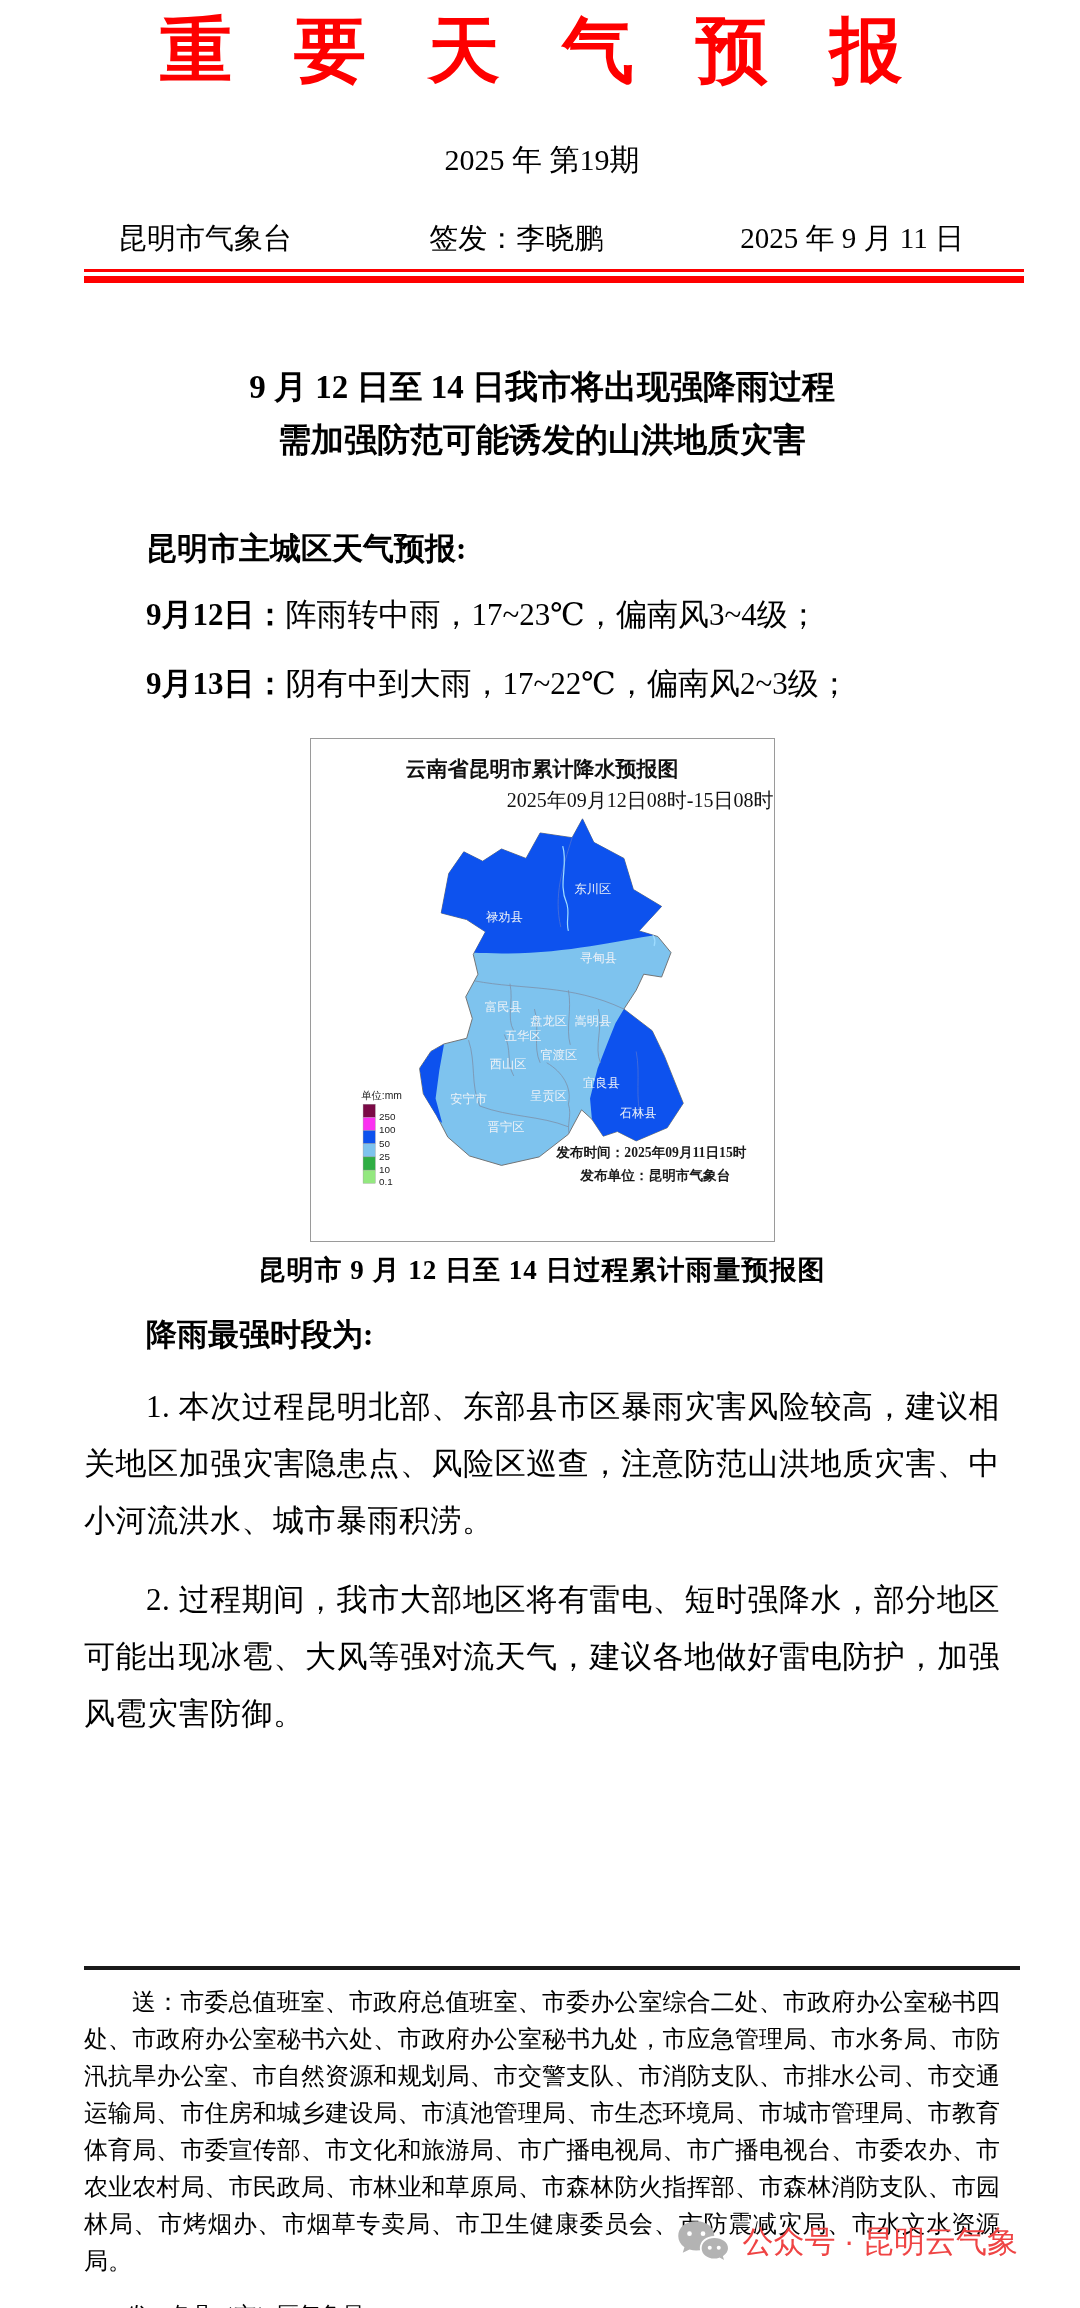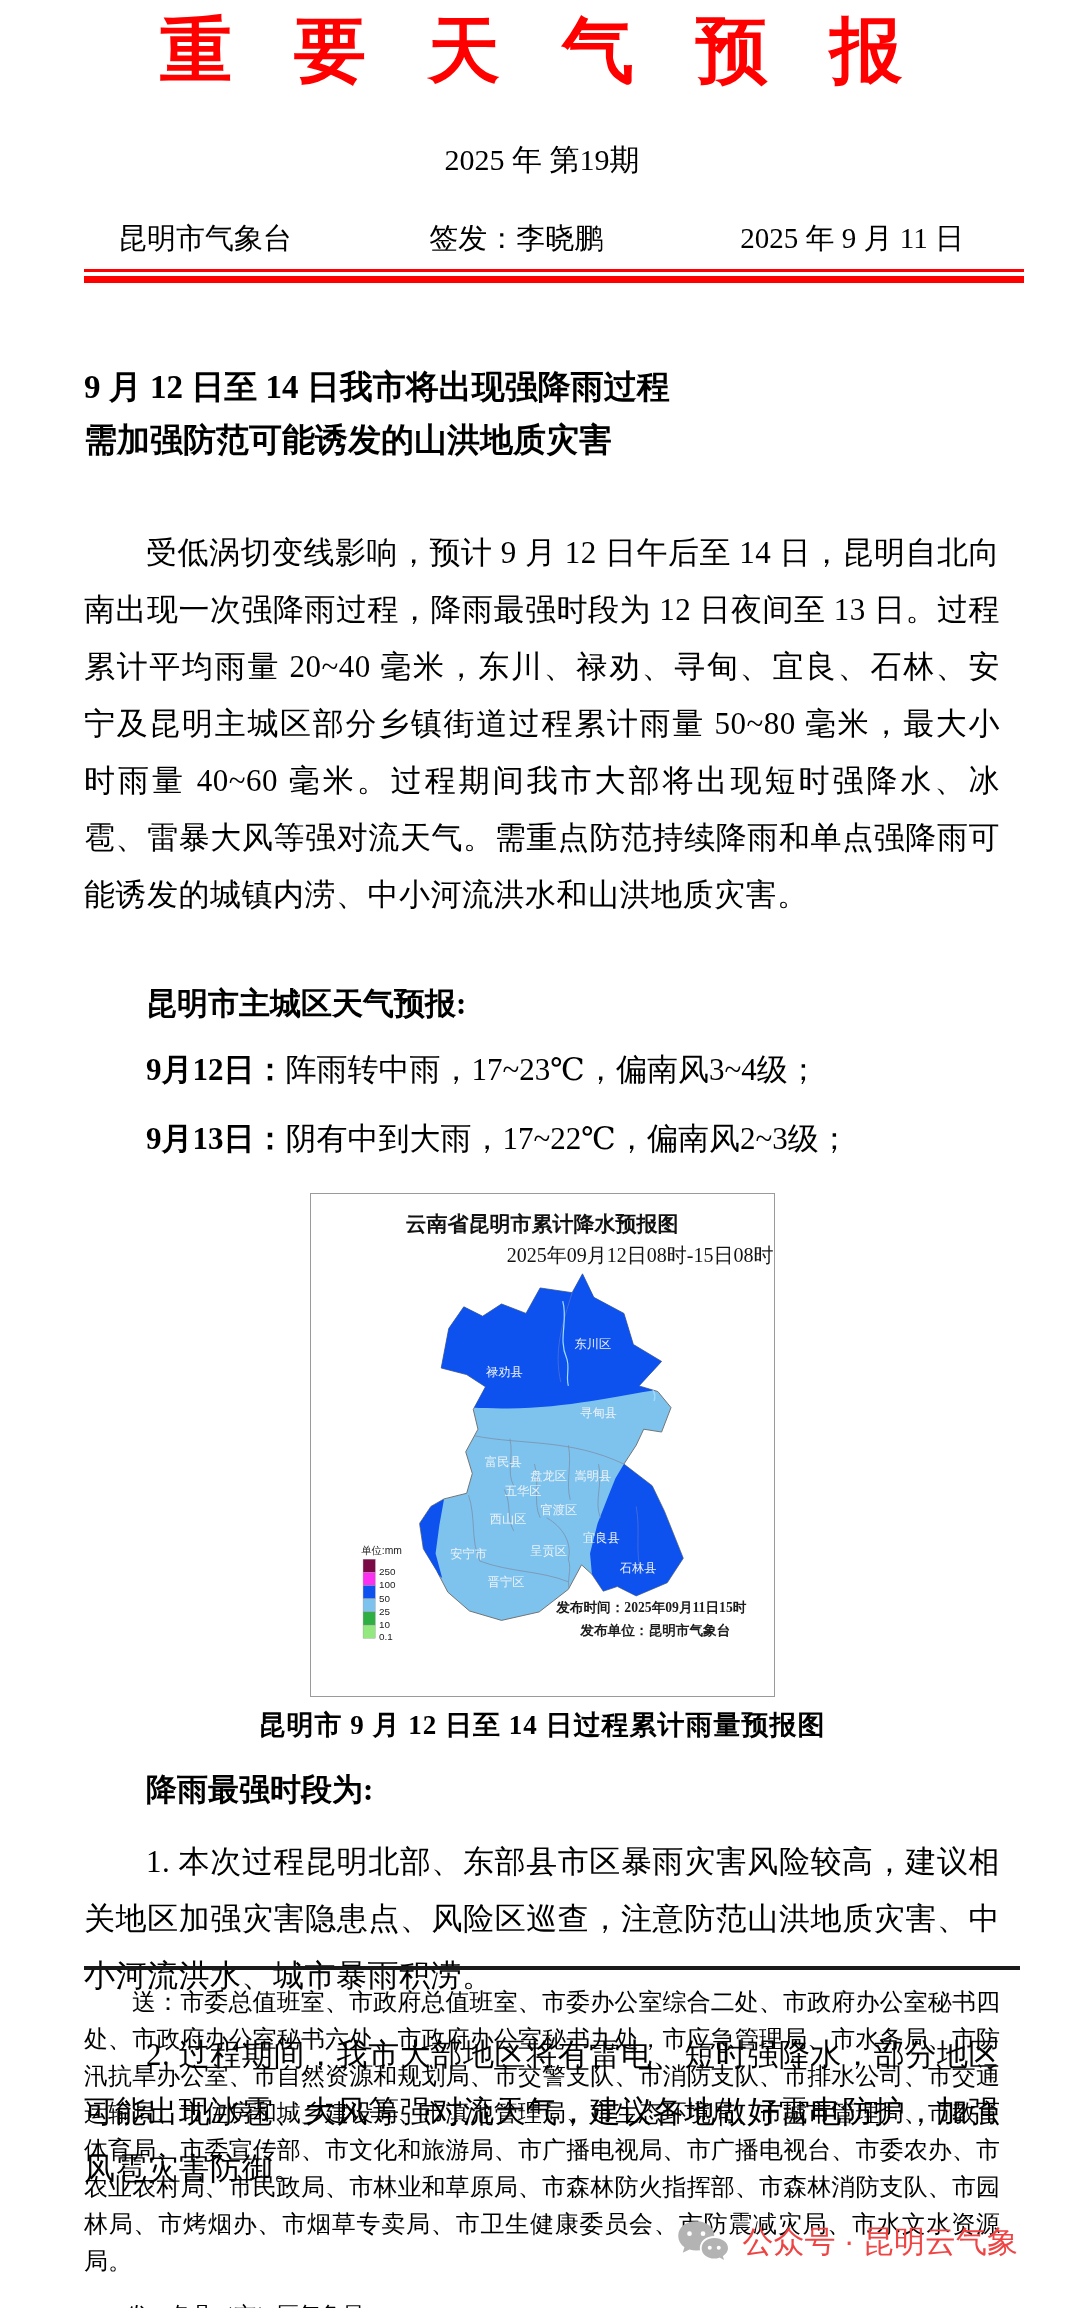--- a/index.html
+++ b/index.html
@@ -16,21 +16,21 @@
   .issue-no{margin-top:44px;text-align:center;font-size:30px;}
   .agency-row{
     margin-top:38px;display:flex;justify-content:space-between;align-items:baseline;
     font-size:29px;padding:0 36px 0 34px;
   }
   .red-rule{
     margin:10px auto 0 auto;width:940px;height:4px;
     border-top:3px solid #ff0000;border-bottom:7px solid #ff0000;
   }
   
-  .doc-heading{margin-top:78px;text-align:left;font-weight:bold;font-size:33px;line-height:1.62;}
+  .doc-heading{margin-top:78px;text-align:center;font-weight:bold;font-size:33px;line-height:1.62;}
   .body-para{
     margin:56px 0 0 0;font-size:31px;line-height:57px;text-align:justify;
     text-indent:2em;letter-spacing:0.5px;
   }
   .forecast-heading{margin:60px 0 4px 0;font-size:31px;font-weight:bold;text-indent:2em;}
   .forecast-line{margin:21px 0 0 0;font-size:31px;line-height:48px;text-indent:2em;}
   .forecast-line .fc-date{font-weight:bold;}
   
   .map-figure{
     margin:30px auto 0 auto;width:465px;height:504px;border:1px solid #9a9a9a;
@@ -71,21 +71,20 @@
       <span>2025 年 9 月 11 日</span>
     </div>
 
     <div class="red-rule"></div>
 
     <div class="doc-heading">
       <div>9 月 12 日至 14 日我市将出现强降雨过程</div>
       <div>需加强防范可能诱发的山洪地质灾害</div>
     </div>
 
-    <p class="body-para">受低涡切变线影响，预计 9 月 12 日午后至 14 日，昆明自北向南出现一次强降雨过程，降雨最强时段为 12 日夜间至 13 日。过程累计平均雨量 20~40 毫米，东川、禄劝、寻甸、宜良、石林、安宁及昆明主城区部分乡镇街道过程累计雨量 50~80 毫米，最大小时雨量 40~60 毫米。过程期间我市大部将出现短时强降水、冰雹、雷暴大风等强对流天气。需重点防范持续降雨和单点强降雨可能诱发的城镇内涝、中小河流洪水和山洪地质灾害。</p>
 
     <p class="forecast-heading">昆明市主城区天气预报:</p>
 
     <p class="forecast-line">
       <span class="fc-date">9月12日：</span><span>阵雨转中雨，17~23℃，偏南风3~4级；</span>
     </p>
     <p class="forecast-line">
       <span class="fc-date">9月13日：</span><span>阴有中到大雨，17~22℃，偏南风2~3级；</span>
     </p>
 

